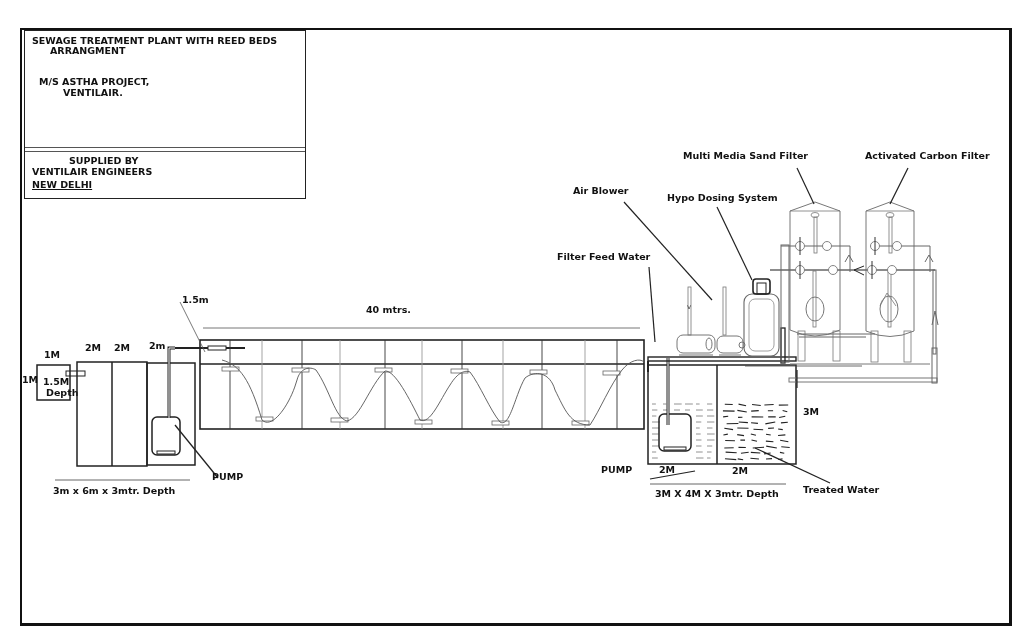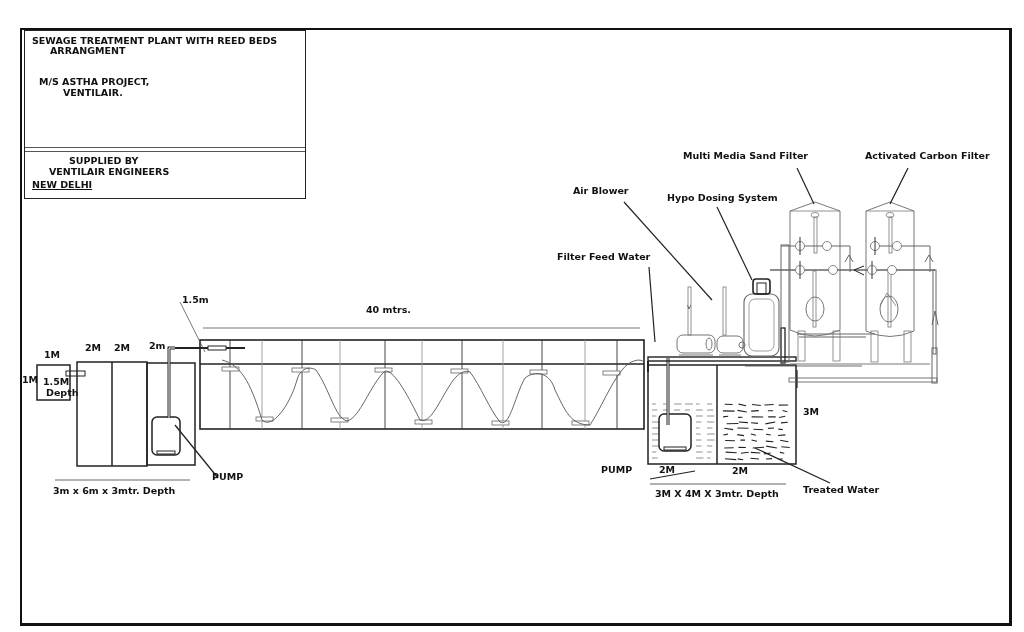--- a/index.html
+++ b/index.html
@@ -16,21 +16,21 @@
 
 <div id="frame"></div>
 
 <div id="titlebox">
   <div class="tb-text" style="left:7px;top:5px;">SEWAGE TREATMENT PLANT WITH REED BEDS</div>
   <div class="tb-text" style="left:25px;top:15px;">ARRANGMENT</div>
   <div class="tb-text" style="left:14px;top:46px;">M/S ASTHA PROJECT,</div>
   <div class="tb-text" style="left:38px;top:57px;">VENTILAIR.</div>
   <div class="sep"></div>
   <div class="tb-text" style="left:7px;top:125px;margin-left:37px;">SUPPLIED BY</div>
-  <div class="tb-text" style="left:24px;top:136px;">VENTILAIR ENGINEERS</div>
+  <div class="tb-text" style="left:7px;top:136px;">VENTILAIR ENGINEERS</div>
   <div class="tb-text" style="left:7px;top:149px;text-decoration:underline;">NEW DELHI</div>
 </div>
 
 <svg id="diagram" width="1024" height="632" viewBox="0 0 1024 632">
 
   <g>
     <rect x="37" y="365" width="33" height="35" fill="none" stroke="#222" stroke-width="1.5"></rect>
     <rect x="66" y="371" width="19" height="5" fill="none" stroke="#222" stroke-width="1"></rect>
     <text class="lbl" x="44" y="358" font-size="9.5">1M</text>
     <text class="lbl" x="22" y="383" font-size="9.5">1M</text>

